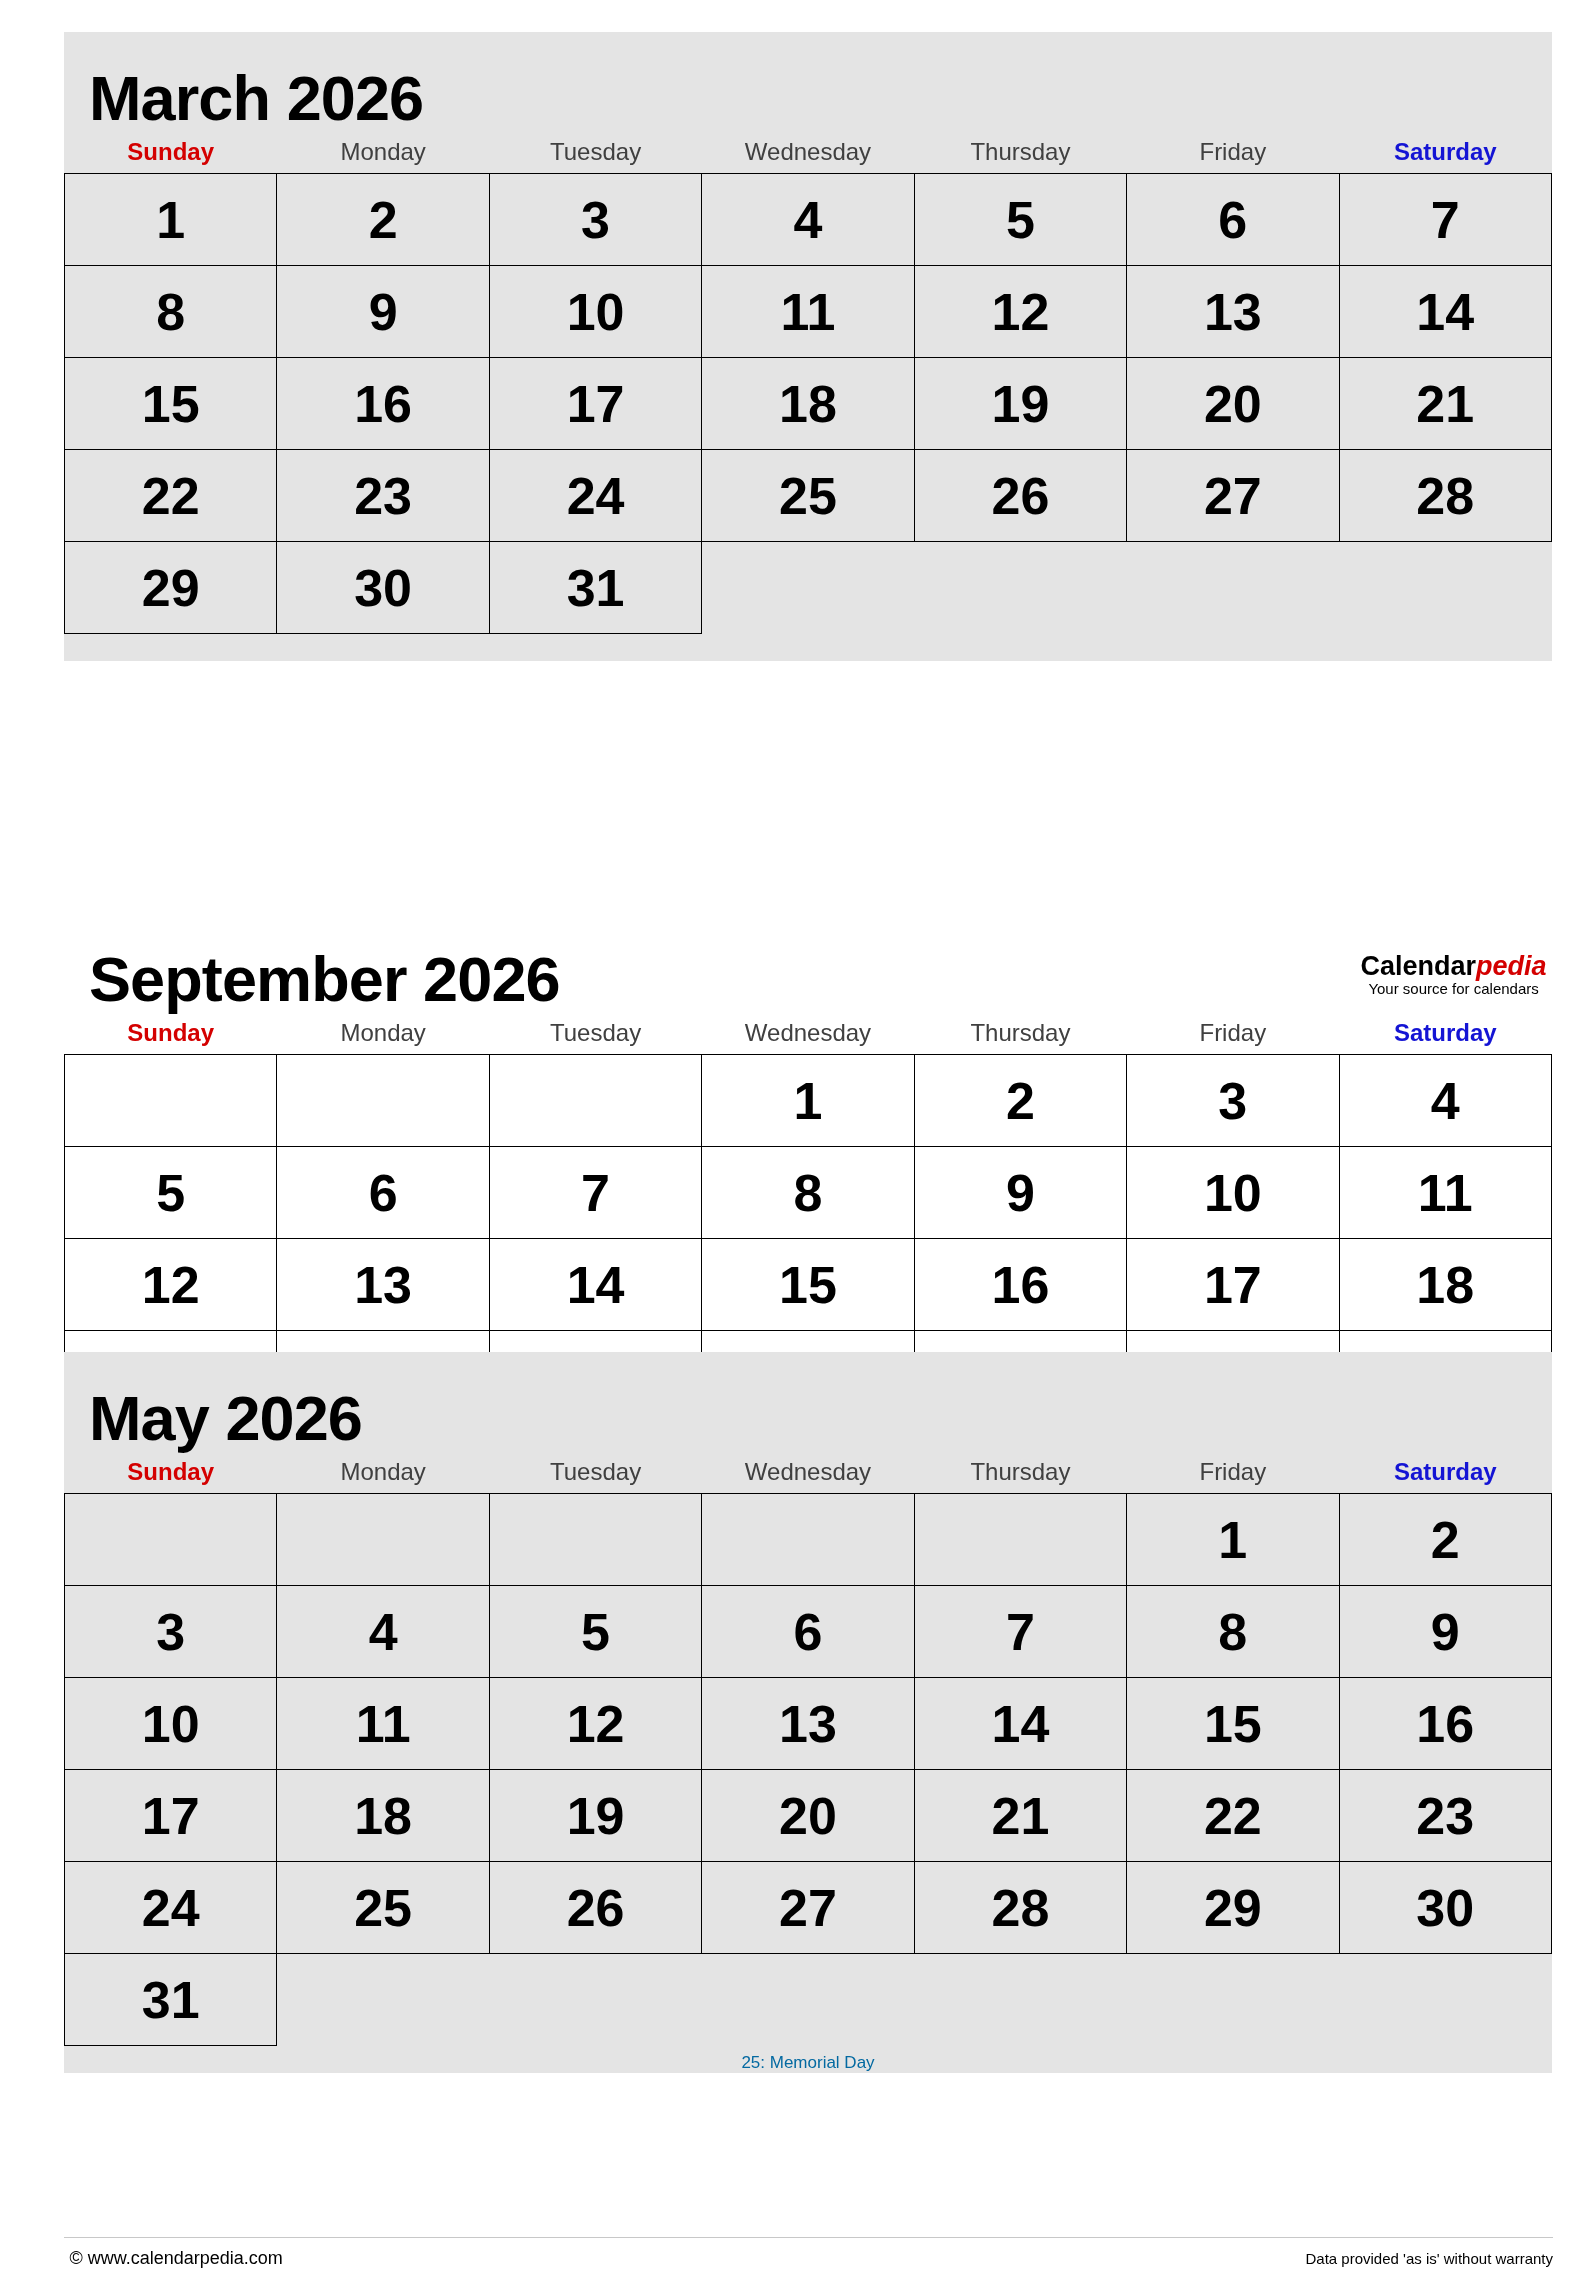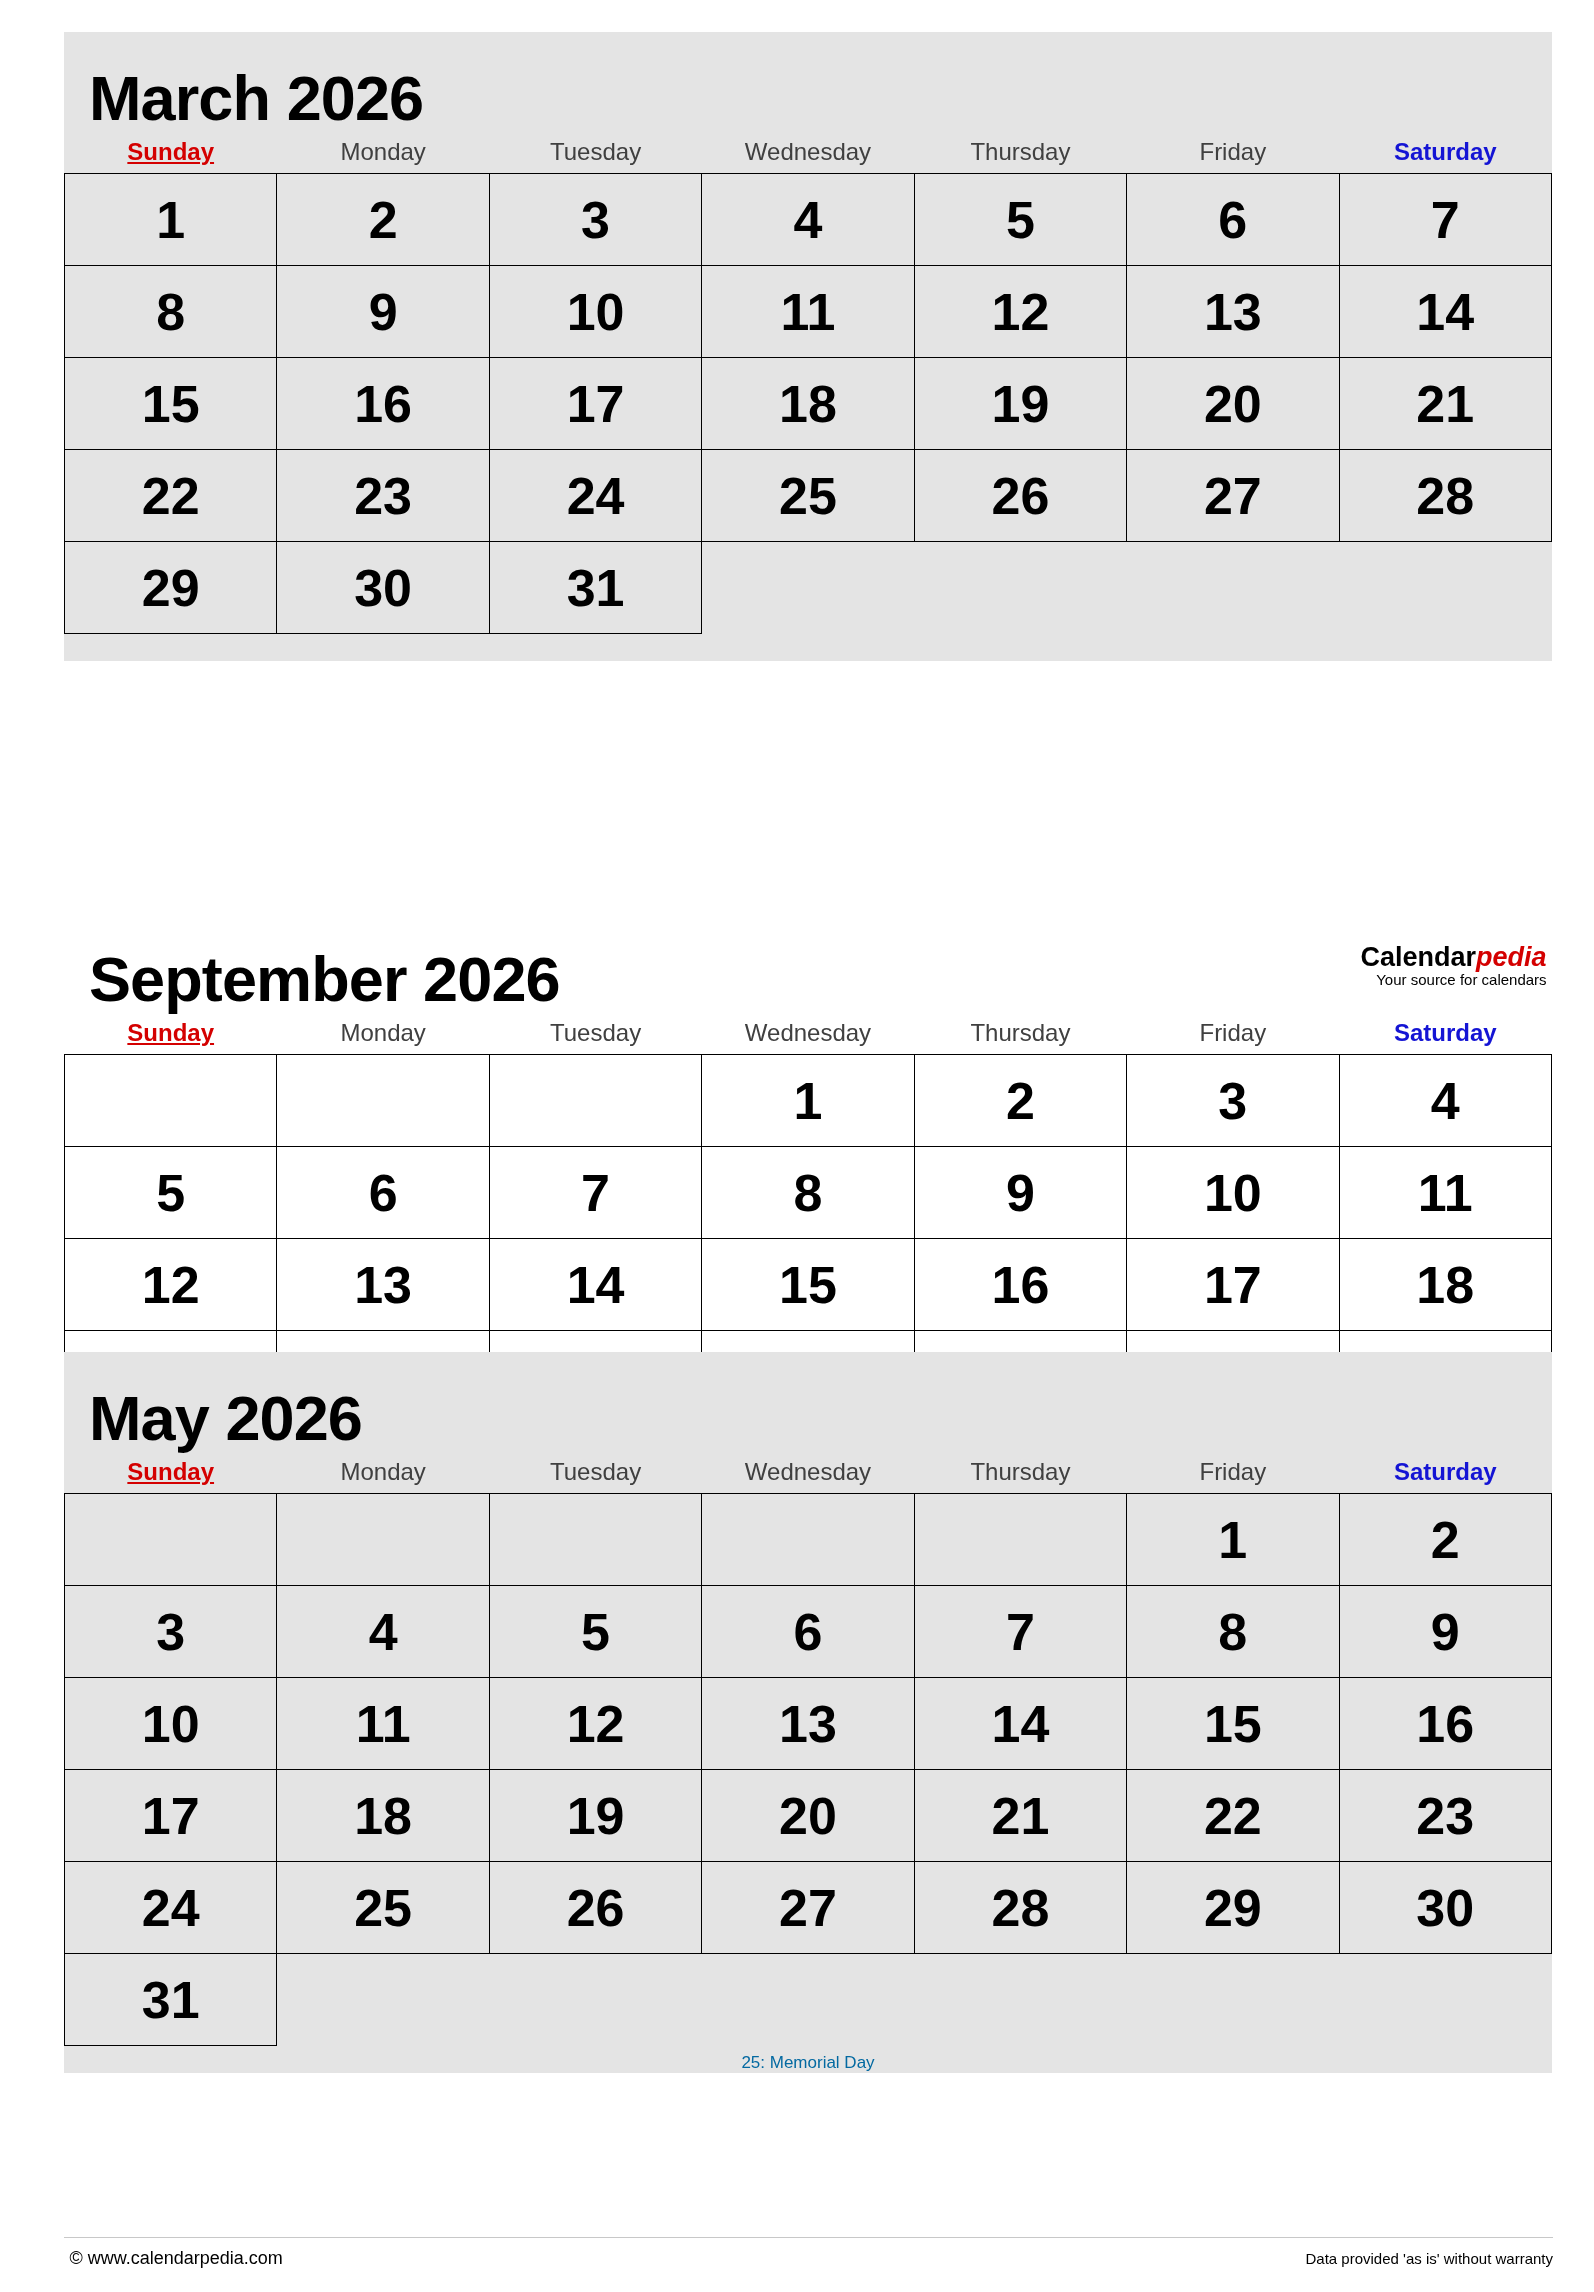--- a/index.html
+++ b/index.html
@@ -45,22 +45,22 @@
     bottom: 3.6px;
     font-size: 63px;
     font-weight: bold;
     color: #000000;
     letter-spacing: -0.9px;
     white-space: nowrap;
   }
   .brand {
     position: absolute;
     right: 5.4px;
-    top: 29px;
-    text-align: right;
+    top: 38px;
+    text-align: center;
     line-height: 1.12;
   }
   .brand-1 {
     font-size: 27px;
     font-weight: bold;
     color: #000000;
     white-space: nowrap;
   }
   .brand-1 i {
     color: #d40000;
@@ -79,21 +79,21 @@
   }
   table.cal th {
     font-size: 24px;
     font-weight: normal;
     color: #404040;
     padding: 0 0 7.2px 0;
     text-align: center;
     border: none;
     background: transparent;
   }
-  table.cal th.sun { color: #d40000; font-weight: bold; text-decoration: underline; }
+  table.cal th.sun { color: #d40000; font-weight: bold; }
   table.cal th.sat { color: #1414d4; font-weight: bold; }
 
   table.cal td {
     border: 1.8px solid #000000;
     height: 92px;
     text-align: center;
     vertical-align: middle;
     font-size: 52px;
     font-weight: bold;
     color: #000000;

